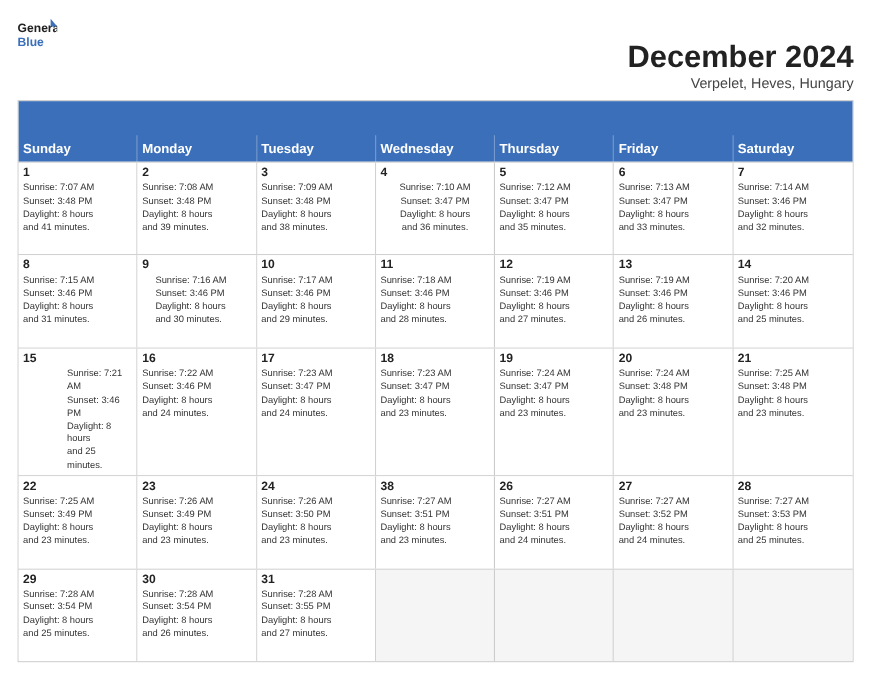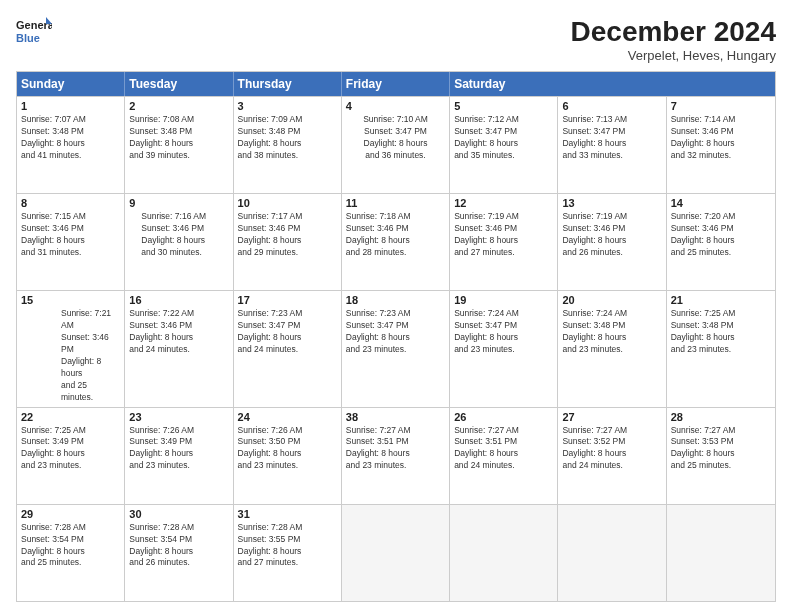--- a/index.html
+++ b/index.html
@@ -32,20 +32,21 @@
       width: 36px;
       height: 30px;
     }
     .title-block {
       text-align: right;
     }
     .month-title {
       font-size: 28px;
       font-weight: bold;
       color: #222;
+      margin-top: 20px;
     }
     .location {
       font-size: 13px;
       color: #444;
     }
     .calendar {
       flex: 1;
       display: flex;
       flex-direction: column;
       border: 1px solid #ccc;
@@ -55,20 +56,21 @@
       grid-template-columns: repeat(7, 1fr);
       background: #3b6fba;
     }
     .cal-header-cell {
       color: #fff;
       font-size: 12px;
       font-weight: bold;
       padding: 5px 4px;
       text-align: left;
       border-right: 1px solid rgba(255,255,255,0.3);
+      margin-top: 31px;
     }
     .cal-header-cell:last-child { border-right: none; }
     .cal-body {
       flex: 1;
       display: flex;
       flex-direction: column;
     }
     .cal-row {
       display: grid;
       grid-template-columns: repeat(7, 1fr);
@@ -111,21 +113,23 @@
     </div>
     <div class="title-block">
       <div class="month-title">December 2024</div>
       <div class="location">Verpelet, Heves, Hungary</div>
     </div>
   </div>
 
   <div class="calendar">
     <div class="cal-header">
     <div class="cal-header-cell">Sunday</div>
+        <div class="cal-header-cell">Monday</div>
         <div class="cal-header-cell">Tuesday</div>
+        <div class="cal-header-cell">Wednesday</div>
         <div class="cal-header-cell">Thursday</div>
         <div class="cal-header-cell">Friday</div>
         <div class="cal-header-cell">Saturday</div>
       </div>
     <div class="cal-body">
     <div class="cal-row">
           <div class="cal-cell">
             <div class="day-num">1</div>
             <div class="cell-text" style="white-space: pre-line;">Sunrise: 7:07 AM
 Sunset: 3:48 PM

